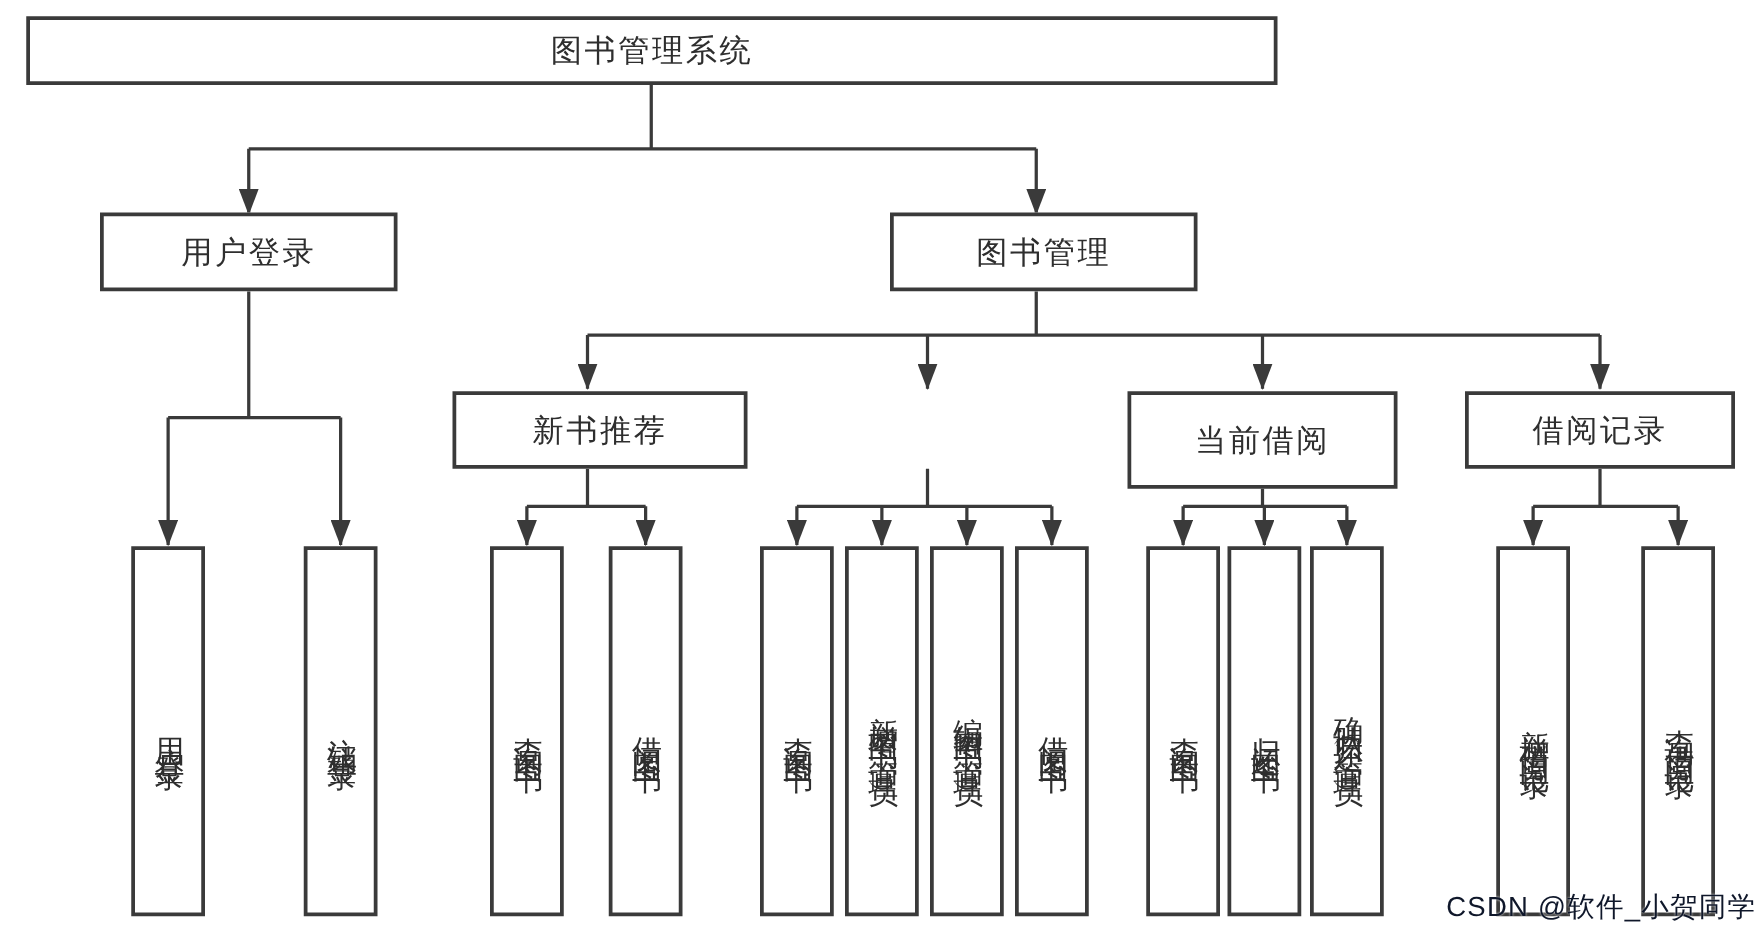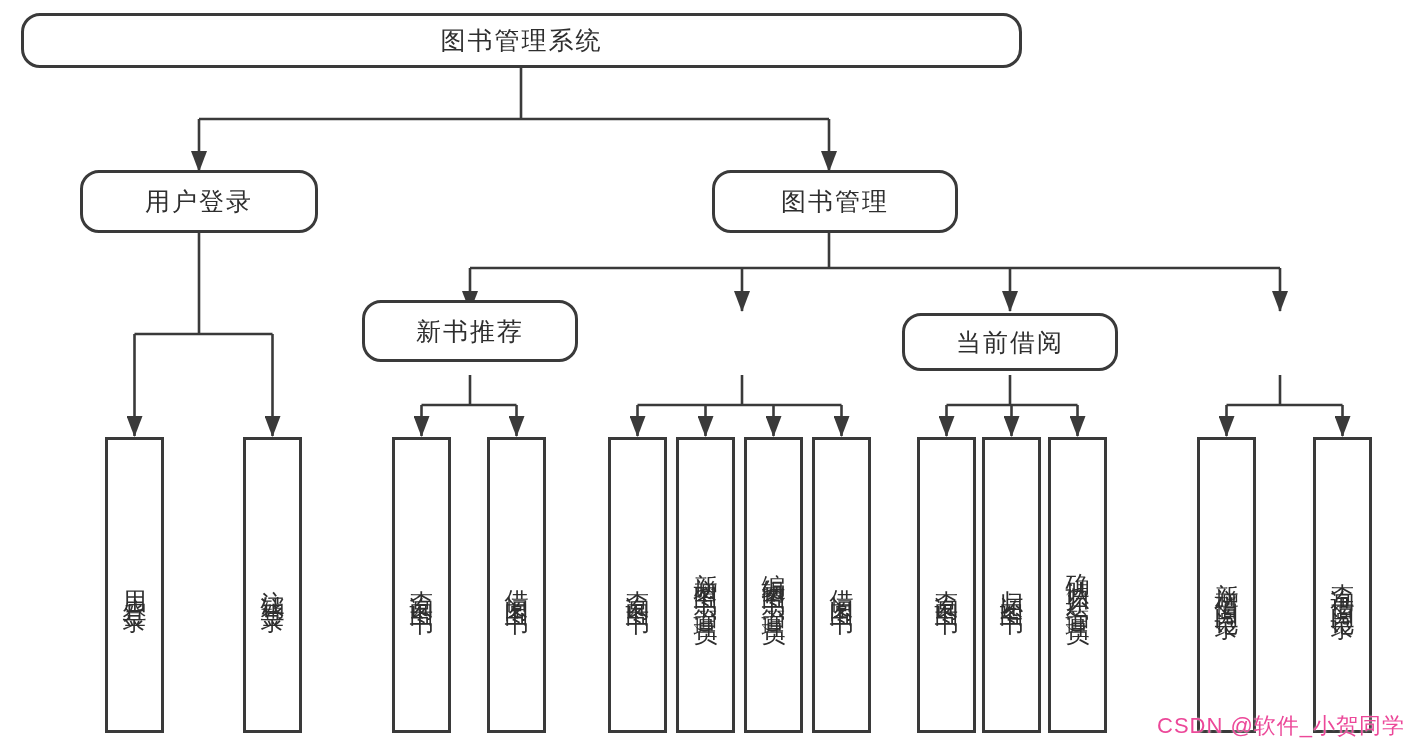--- a/index.html
+++ b/index.html
@@ -5,29 +5,29 @@
   html,body{margin:0;padding:0;background:#fff;}
   .stage{
     position:relative;width:1405px;height:747px;background:#ffffff;
     font-family:"Liberation Sans","DejaVu Sans",sans-serif;color:#2e2e2e;overflow:hidden;
   }
   .wires{position:absolute;left:0;top:0;z-index:1;}
   .node{
     position:absolute;box-sizing:border-box;border:3px solid #3a3a3a;background:#ffffff;
     display:flex;align-items:center;justify-content:center;z-index:2;
   }
-  .node.h{font-size:25px;letter-spacing:2px;white-space:nowrap;border-radius:19px;}
+  .node.h{font-size:25px;letter-spacing:2px;white-space:nowrap;}
   .node.v{
     font-size:24px;letter-spacing:7px;line-height:1;
     writing-mode:vertical-rl;text-orientation:mixed;
   }
   .leafpos{top:437px;width:59px;height:296px;}
   .watermark{
     position:absolute;left:1157px;top:711px;z-index:3;
-    font-size:22px;letter-spacing:1px;color:#ec4899;white-space:nowrap;
+    font-size:22px;letter-spacing:1px;color:#0f172a;white-space:nowrap;
     text-shadow:0 0 2px #ffffff;
   }
 </style>
 </head>
 <body>
 
 <div class="stage">
 
   <svg class="wires" width="1405" height="747" viewBox="0 0 1405 747" aria-hidden="true">
     <defs>
@@ -77,22 +77,23 @@
       <path d="M1226.5 405 V436" marker-end="url(#arw)"></path>
       <path d="M1342.5 405 V436" marker-end="url(#arw)"></path>
     </g>
   </svg>
 
   <div class="node h" style="left:21px;top:13px;width:1001px;height:55px">图书管理系统</div>
 
   <div class="node h" style="left:80px;top:170px;width:238px;height:63px">用户登录</div>
   <div class="node h" style="left:712px;top:170px;width:246px;height:63px">图书管理</div>
 
-  <div class="node h" style="left:362px;top:300px;width:216px;height:62px">新书推荐</div>
-  <div class="node h" style="left:902px;top:313px;width:216px;height:58px">当前借阅</div>
+  <div class="node h" style="left:362px;top:313px;width:236px;height:62px">新书推荐</div>
+  <div class="node h" style="left:902px;top:313px;width:216px;height:78px">当前借阅</div>
+  <div class="node h" style="left:1172px;top:313px;width:216px;height:62px">借阅记录</div>
 
   <div class="node v leafpos" style="left:105px">用户登录</div>
   <div class="node v leafpos" style="left:243px">注销登录</div>
 
   <div class="node v leafpos" style="left:392px">查询图书</div>
   <div class="node v leafpos" style="left:487px">借阅图书</div>
 
   <div class="node v leafpos" style="left:608px">查询图书</div>
   <div class="node v leafpos" style="left:676px">新增图书（管理员）</div>
   <div class="node v leafpos" style="left:744px">编辑图书（管理员）</div>

